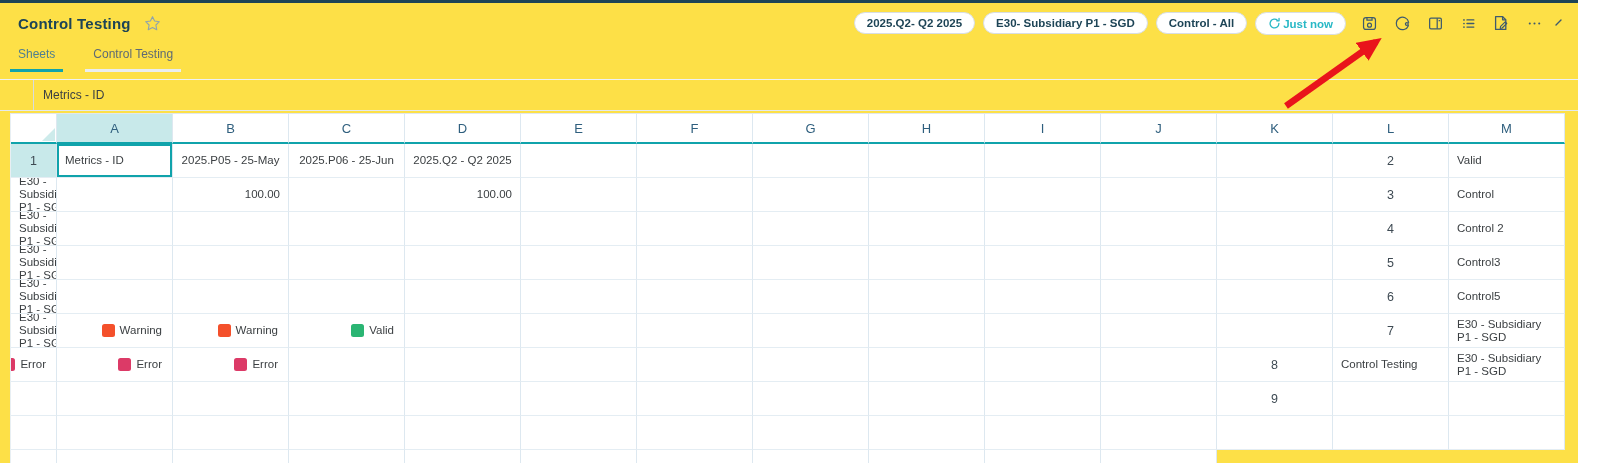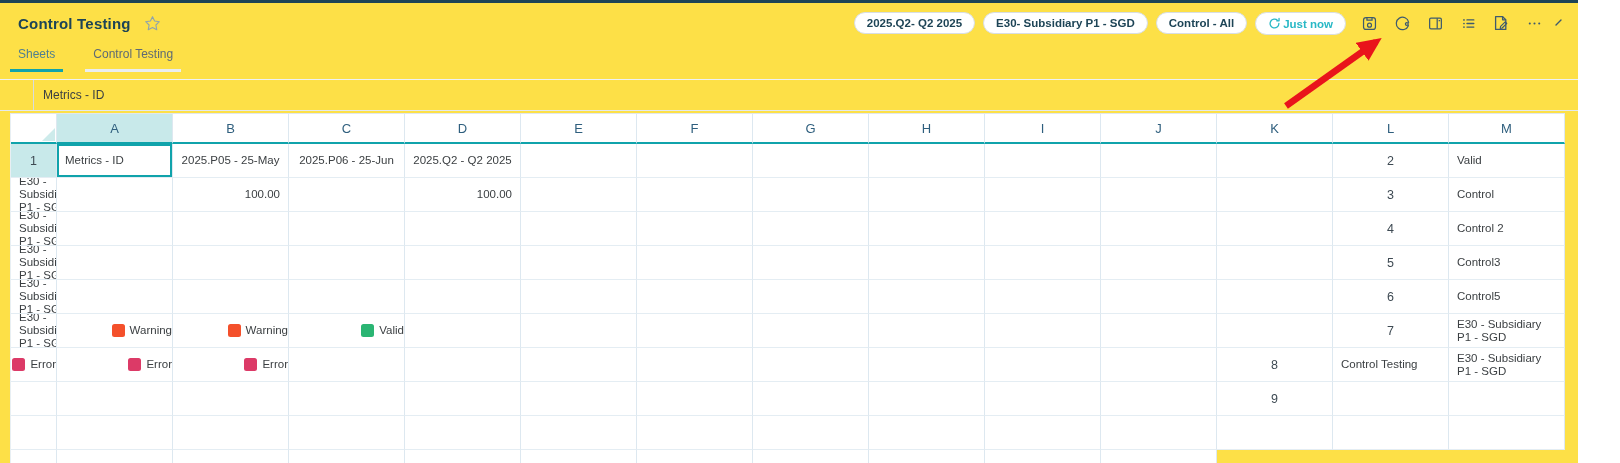--- a/index.html
+++ b/index.html
@@ -39,21 +39,21 @@
         border-right:1px solid #DDE8F0;border-bottom:2px solid #10A3AB;background:#fff;cursor:pointer;}
   .colhead.sel{background:#C8E9EA;}
   .rowhead{display:flex;align-items:center;justify-content:center;font-size:12.5px;color:#3E4A53;
         border-right:1px solid #DDE8F0;border-bottom:1px solid #E4EDF3;background:#fff;cursor:pointer;}
   .rowhead.sel{background:#C8E9EA;}
   .cell{display:flex;align-items:center;font-size:11.5px;color:#3C4043;padding:0 8px;
         border-right:1px solid #DDE8F0;border-bottom:1px solid #E4EDF3;overflow:hidden;
         background:#fff;cursor:cell;line-height:13px;}
   .cell.center{justify-content:center;text-align:center;}
   .cell.right{justify-content:flex-end;}
-  .cell.status{justify-content:flex-end;padding-right:0;gap:5px;}
+  .cell.status{justify-content:flex-end;padding-right:10px;gap:5px;}
   .cell.selected{box-shadow:inset 0 0 0 2px #10A3AB;}
   .sq{width:13px;height:13px;border-radius:2.5px;flex:0 0 auto;}
   
   .arrow-overlay{position:absolute;left:1266px;top:32px;width:130px;height:84px;pointer-events:none;}
 </style>
 </head>
 <body>
 
 <div class="page">
   <div class="top-strip"></div>

